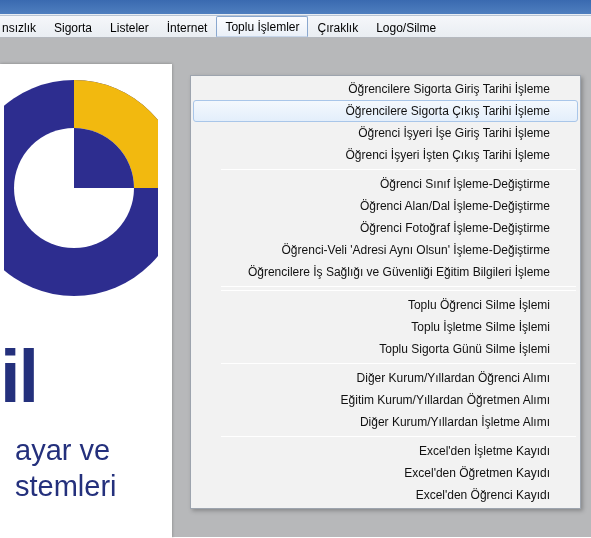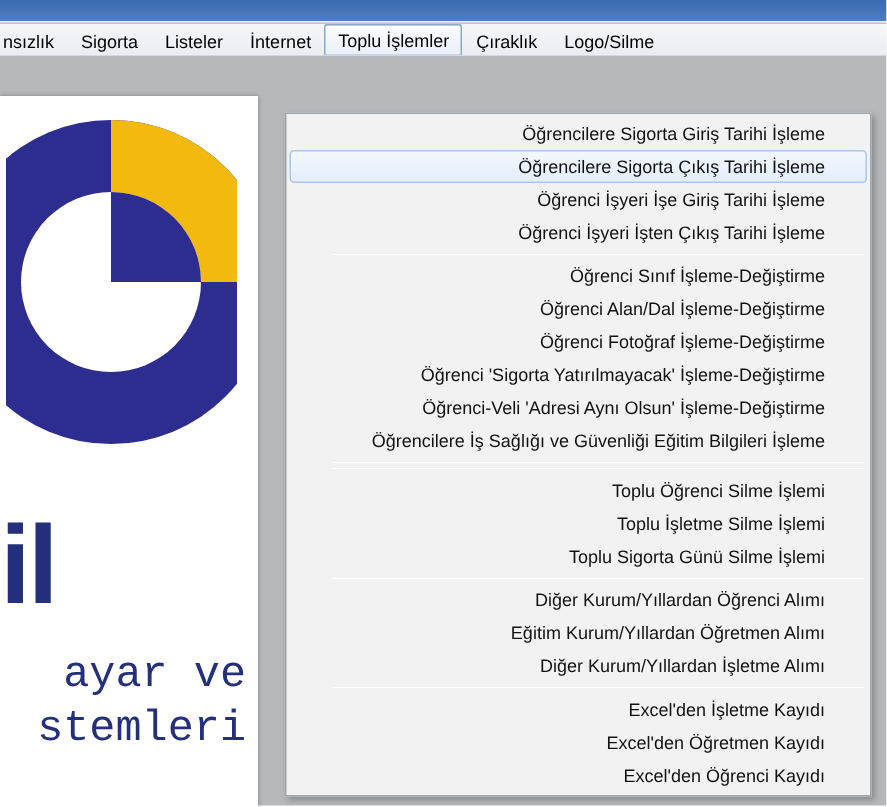--- a/index.html
+++ b/index.html
@@ -7,21 +7,21 @@
   .titlebar { height: 14px; background: linear-gradient(#3a6ab0,#4f7fbf); }
   .chrome-edge { height: 2px; background: #e8edf3; border-bottom: 1px solid #b9c5d4; }
   .menubar { height: 22px; background: linear-gradient(#f5f7fa,#e9edf2); border-bottom: 1px solid #b5b9bf; display: flex; align-items: flex-end; padding-left: 2px; }
   .menuitem { padding: 3px 9px 0 9px; line-height: 17px; color: #000; cursor: default; white-space: nowrap; }
   .menuitem.left-cut { padding-left: 0; }
   .menuitem.active { background: linear-gradient(#fcfdff,#eaf0f8); border: 1px solid #8aa8cf; border-bottom: 1px solid #c7d6ea; border-radius: 2px 2px 0 0; padding: 2px 8px 0 8px; }
   .workspace { position: relative; height: calc(538px - 14px - 3px - 22px); background: #b7b8ba; }
   .doc { position: absolute; left: 0; top: 26px; width: 172px; height: 474px; background: #fff; box-shadow: 0 0 3px rgba(0,0,0,.3); overflow: hidden; }
   .logo-wrap { position: absolute; right: 14px; top: 14px; width: 154px; height: 220px; }
   .brand { position: absolute; left: 0; right: 0; top: 270px; font-family: Arial, sans-serif; font-weight: 700; font-size: 74px; color: #24307c; letter-spacing: -2px; padding-right: 8px; }
-  .brand-sub { position: absolute; left: 0; right: 0; top: 368px; font-family: Liberation Mono, monospace; font-size: 29px; color: #24307c; text-align: right; padding-right: 8px; line-height: 36px; padding-left: 15px; }
+  .brand-sub { position: absolute; left: 0; right: 0; top: 368px; font-family: Liberation Sans, sans-serif; font-size: 29px; color: #24307c; padding-right: 8px; line-height: 36px; padding-left: 15px; }
   .pill { position: absolute; left: 158px; top: 78px; color: #24307c; font-size: 14px; font-weight: 600; }
   .dropdown { position: absolute; left: 190px; top: 37px; width: 391px; background: #f2f2f2; border: 1px solid #9da4ae; box-shadow: 2px 2px 4px rgba(0,0,0,.25); padding: 2px; }
   .dd-item { height: 22px; line-height: 22px; padding: 0 28px 0 30px; color: #111; white-space: nowrap; overflow: hidden; border-radius: 3px; text-align: right; }
   .dd-item.hover { background: linear-gradient(#f4f8fd,#e3eefb); border: 1px solid #a9c6e9; padding: 0 27px 0 29px; height: 22px; line-height: 20px; }
   .dd-sep { height: 1px; margin: 3px 2px 3px 28px; background: #d6d9dd; border-bottom: 1px solid #fff; }
   svg { display: block; }
 </style>
 </head>
 <body>
 
@@ -67,21 +67,20 @@
 
   <div class="dropdown" id="dd">
       <div class="dd-item">Öğrencilere Sigorta Giriş Tarihi İşleme</div>
       <div class="dd-item hover">Öğrencilere Sigorta Çıkış Tarihi İşleme</div>
       <div class="dd-item">Öğrenci İşyeri İşe Giriş Tarihi İşleme</div>
       <div class="dd-item">Öğrenci İşyeri İşten Çıkış Tarihi İşleme</div>
       <div class="dd-sep"></div>
       <div class="dd-item">Öğrenci Sınıf İşleme-Değiştirme</div>
       <div class="dd-item">Öğrenci Alan/Dal İşleme-Değiştirme</div>
       <div class="dd-item">Öğrenci Fotoğraf İşleme-Değiştirme</div>
-      <div class="dd-item">Öğrenci 'Sigorta Yatırılmayacak' İşleme-Değiştirme</div>
       <div class="dd-item">Öğrenci-Veli 'Adresi Aynı Olsun' İşleme-Değiştirme</div>
       <div class="dd-item">Öğrencilere İş Sağlığı ve Güvenliği Eğitim Bilgileri İşleme</div>
       <div class="dd-sep"></div>
       <div class="dd-sep"></div>
       <div class="dd-item">Toplu Öğrenci Silme İşlemi</div>
       <div class="dd-item">Toplu İşletme Silme İşlemi</div>
       <div class="dd-item">Toplu Sigorta Günü Silme İşlemi</div>
       <div class="dd-sep"></div>
       <div class="dd-item">Diğer Kurum/Yıllardan Öğrenci Alımı</div>
       <div class="dd-item">Eğitim Kurum/Yıllardan Öğretmen Alımı</div>

